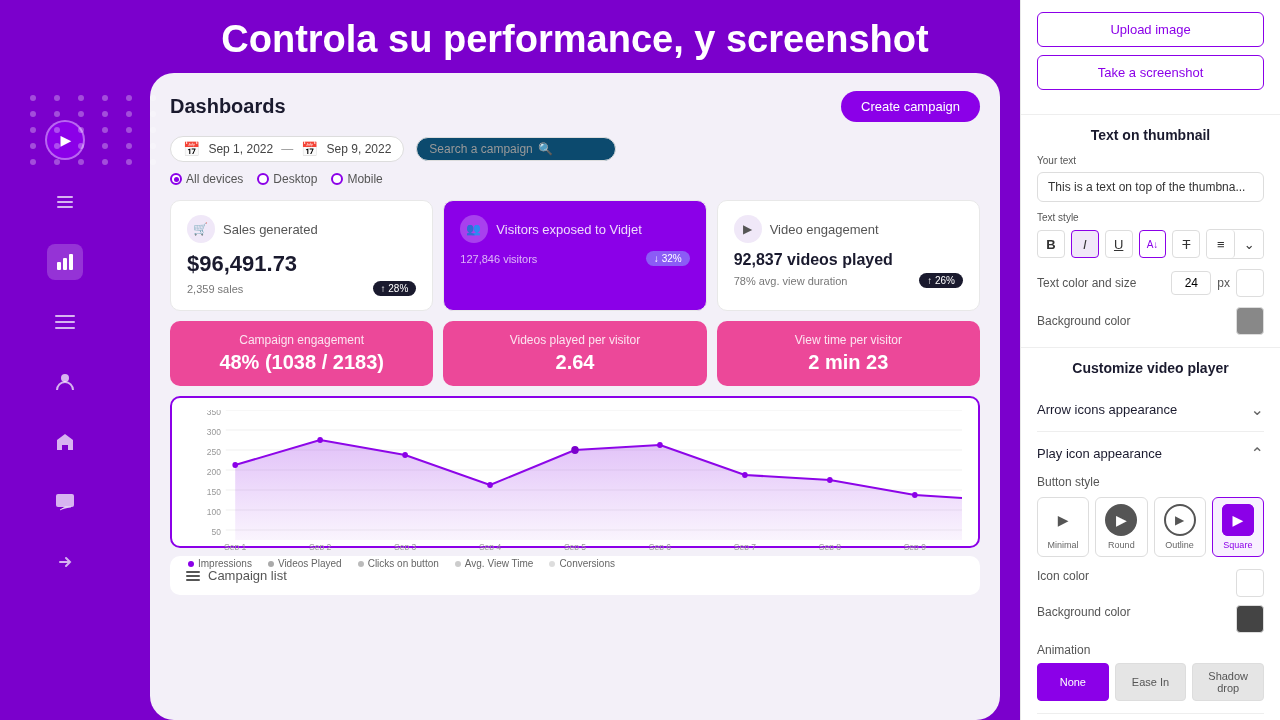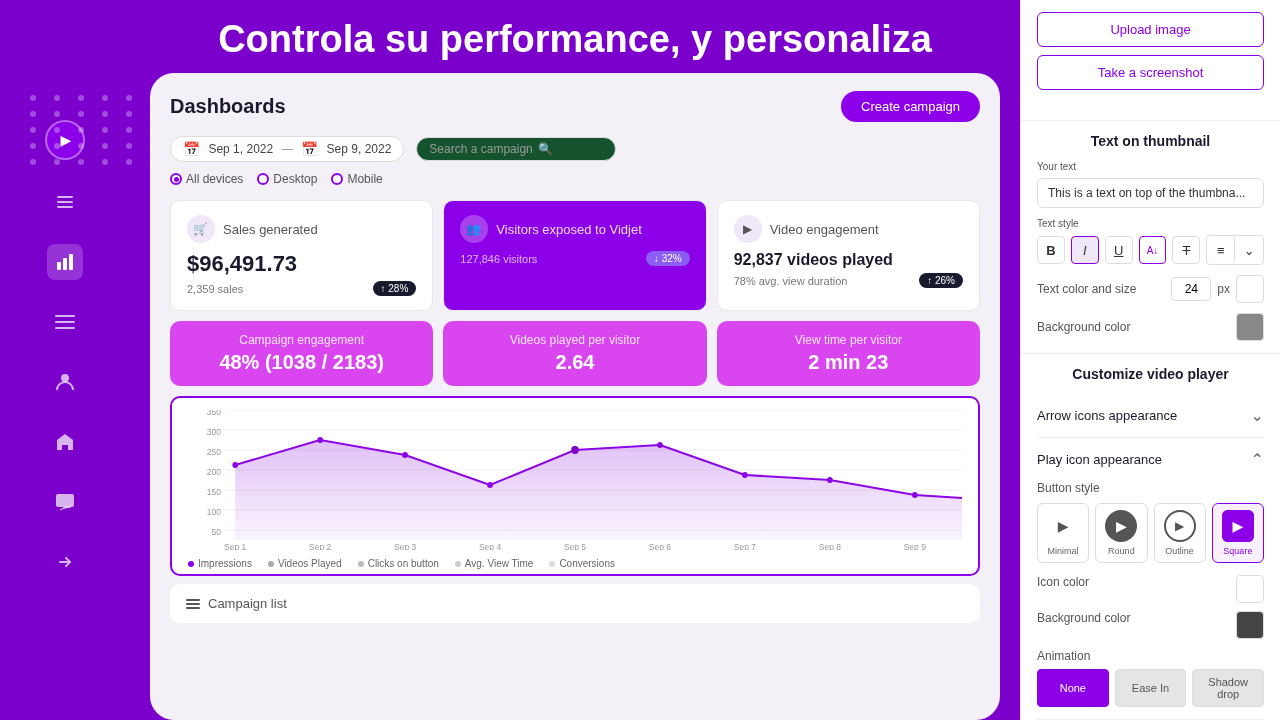--- a/index.html
+++ b/index.html
@@ -116,21 +116,21 @@
       border: 1px solid #ddd;
     }
     .date-range .cal-icon {
       color: #8b00e8;
       font-size: 14px;
     }
     .date-sep { color: #999; }
     .search-box {
       display: flex;
       align-items: center;
-      background: #14532d;
+      background: #0c4a6e;
       border: 1px solid #ddd;
       border-radius: 20px;
       padding: 4px 12px;
       font-size: 12px;
       color: #999;
       gap: 6px;
       width: 200px;
     }
 
     .device-filters {
@@ -223,36 +223,36 @@
     .badge.down { background: #8b5cf6; }
 
     
     .metric-cards {
       display: grid;
       grid-template-columns: 1fr 1fr 1fr;
       gap: 10px;
       margin-bottom: 10px;
     }
     .metric-card {
-      background: #d946ef;
+      background: #ec4899;
       border-radius: 10px;
       padding: 12px 16px;
       text-align: center;
       color: white;
     }
     .metric-label { font-size: 12px; opacity: 0.85; margin-bottom: 4px; }
     .metric-value { font-size: 20px; font-weight: 700; }
 
     
     .chart-container {
       background: white;
       border-radius: 10px;
       border: 2px solid #8b00e8;
       padding: 12px 16px 12px;
-      height: 180px;
+      height: 152px;
     }
     .chart-svg { width: 100%; height: 140px; }
     .chart-legend {
       display: flex;
       gap: 16px;
       font-size: 10px;
       color: #666;
       margin-top: 4px;
     }
     .legend-item {
@@ -299,21 +299,21 @@
       background: white;
       border: 1.5px solid #8b00e8;
       color: #8b00e8;
       border-radius: 6px;
       padding: 9px;
       font-size: 13px;
       font-weight: 500;
       cursor: pointer;
       margin-bottom: 8px;
     }
-    .screenshot-btn { margin-bottom: 18px; }
+    .screenshot-btn { margin-bottom: 12px; }
 
     .panel-title {
       font-size: 14px;
       font-weight: 600;
       color: #1a1a2e;
       text-align: center;
       margin-bottom: 12px;
     }
 
     .field-label {
@@ -590,21 +590,21 @@
       </svg>
     </div>
     <div class="sidebar-icon">
       <svg width="20" height="20" viewBox="0 0 20 20" fill="rgba(255,255,255,0.7)">
         <path d="M5 10h10M11 6l4 4-4 4" stroke="rgba(255,255,255,0.7)" stroke-width="2" fill="none" stroke-linecap="round"></path>
       </svg>
     </div>
   </div>
 
   <div class="main-area">
-    <h1 class="hero-title">Controla su performance, y personaliza</h1>
+    <h1 class="hero-title">Controla su performance, y screenshot</h1>
 
     <div class="dashboard-container">
 
       <div class="dash-header">
         <span class="dash-title">Dashboards</span>
         <button class="create-btn">Create campaign</button>
       </div>
 
       <div class="dash-filters">
         <div class="date-range">

